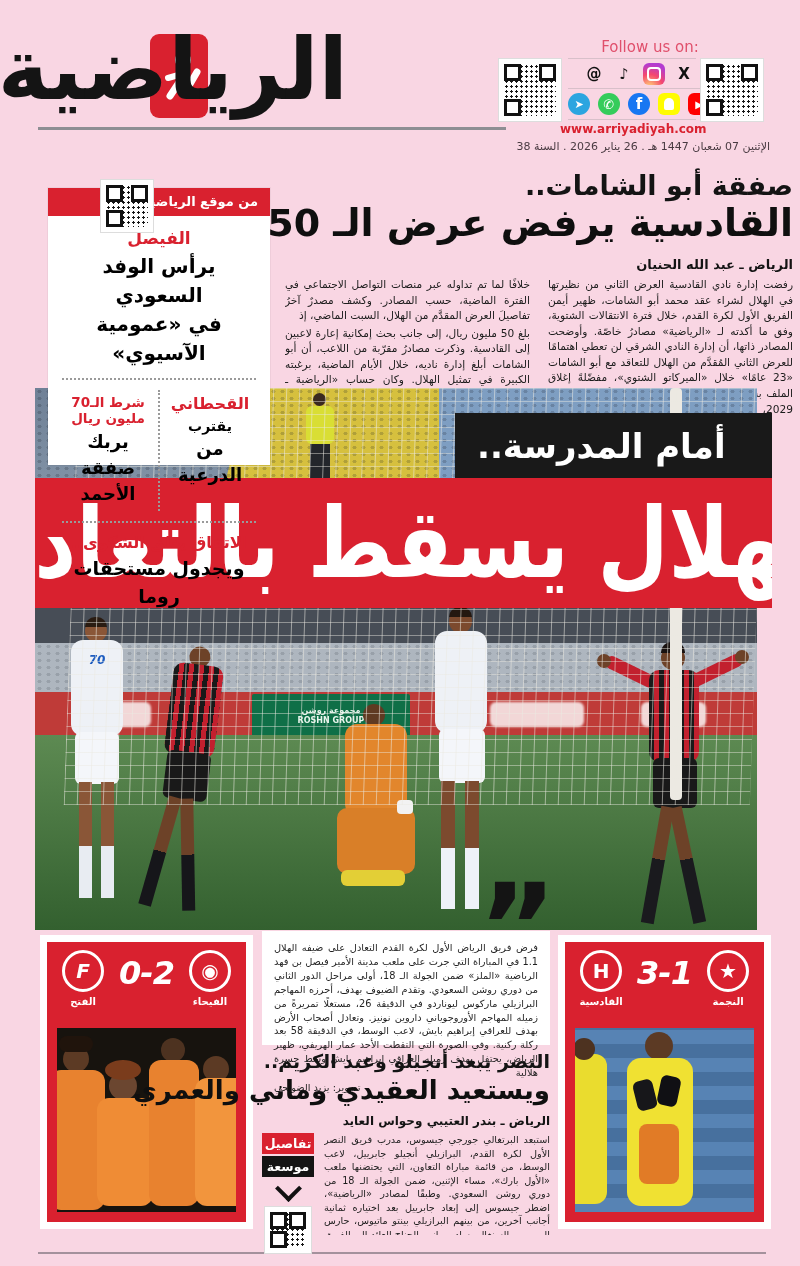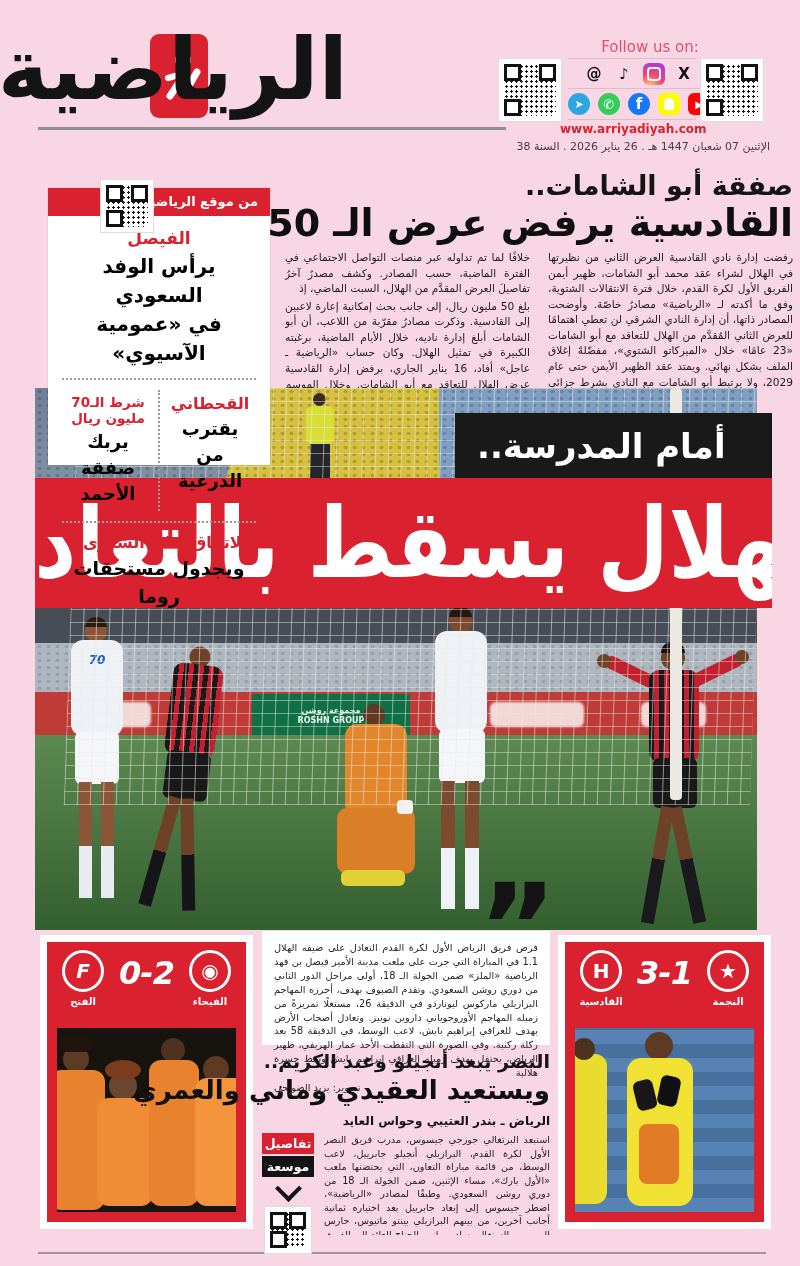--- a/index.html
+++ b/index.html
@@ -155,21 +155,21 @@
       <div style="padding:12px 10px 8px;">
         <div>
           <div class="side-kicker rtl" style="font-size:17px;">الفيصل</div>
           <div class="side-line rtl" style="font-size:20px;margin-top:4px;">يرأس الوفد السعودي</div>
           <div class="side-line rtl" style="font-size:20px;">في «عمومية الآسيوي»</div>
         </div>
         <div class="dotted-h" style="margin:10px 4px;"></div>
         <div class="side-cols">
           <div class="side-col first">
             <div class="side-kicker rtl" style="font-size:16px;">القحطاني</div>
-            <div class="side-line rtl" style="font-size:18px;margin-top:3px;">يقترب</div>
+            <div class="side-line rtl" style="font-size:14px;margin-top:3px;">يقترب</div>
             <div class="side-line rtl" style="font-size:18px;">من الدرعية</div>
           </div>
           <div class="side-col">
             <div class="side-kicker rtl" style="font-size:13.5px;">شرط الـ70 مليون ريال</div>
             <div class="side-line rtl" style="font-size:18px;margin-top:3px;">يربك</div>
             <div class="side-line rtl" style="font-size:18px;">صفقة الأحمد</div>
           </div>
         </div>
         <div class="dotted-h" style="margin:10px 4px;"></div>
         <div>
@@ -181,20 +181,21 @@
     <div class="abs qr" style="left:52px;top:-9px;width:54px;height:54px;z-index:7;">
         <div class="px">
           <i class="eye"></i>
         </div>
       </div>
   </div>
 
   <div class="abs rtl" style="left:285px;top:170px;width:508px;">
     <div class="lead-kicker">صفقة أبو الشامات..</div>
     <div class="lead-headline">القادسية يرفض عرض الـ 50 مليونا</div>
+    <div class="byline" style="margin-top:12px;">الرياض ـ عبد الله الحنيان</div>
     <div class="lead-body" style="margin-top:5px;height:152px;">
       <p>رفضت إدارة نادي القادسية العرض الثاني من نظيرتها في الهلال لشراء عقد محمد أبو الشامات، ظهير أيمن الفريق الأول لكرة القدم، خلال فترة الانتقالات الشتوية، وفق ما أكدته لـ «الرياضية» مصادرُ خاصّة. وأوضحت المصادر ذاتها، أن إدارة النادي الشرقي لن تعطي اهتمامًا للعرض الثاني المُقدَّم من الهلال للتعاقد مع أبو الشامات «23 عامًا» خلال «الميركاتو الشتوي»، مفضّلةً إغلاق الملف بشكل نهائي. ويمتد عقد الظهير الأيمن حتى عام 2029، ولا يرتبط أبو الشامات مع النادي بشرط جزائي خلافًا لما تم تداوله عبر منصات التواصل الاجتماعي في الفترة الماضية، حسب المصادر. وكشف مصدرٌ آخرُ تفاصيلَ العرض المقدَّم من الهلال، السبت الماضي، إذ</p>
       <p>بلغ 50 مليون ريال، إلى جانب بحث إمكانية إعارة لاعبين إلى القادسية. وذكرت مصادرُ مقرّبة من اللاعب، أن أبو الشامات أبلغ إدارة ناديه، خلال الأيام الماضية، برغبته الكبيرة في تمثيل الهلال. وكان حساب «الرياضية ـ عاجل» أفاد، 16 يناير الجاري، برفض إدارة القادسية عرض الهلال للتعاقد مع أبو الشامات. وخلال الموسم الجاري، خاض اللاعب 19 مباراةً بإجمالي 1.523 دقيقةً، وسجل هدفًا واحدًا، وقدّم خمس تمريرات حاسمة، حسبَ موقع «ترانسفير ماركت». ويواصل الهلال سعيه لتعزيز مركز الظهير الأيمن، إذ كشفت مصادر «الرياضية»، الثلاثاء الماضي، عن أن النادي وضع سعود عبد الحميد خيارًا أوّل في فترة الانتقالات الشتوية، مع راضي العتيبي بوصفه مرشحًا ثانيًا.</p>
     </div>
   </div>
 
   <div class="abs photo" style="left:35px;top:388px;width:722px;height:542px;z-index:1;">
 
     <div class="ph" style="left:0;top:0;right:0;height:40%;background:linear-gradient(#6f8096,#97a8b8);"></div>
     <div class="ph" style="left:26%;top:0;width:32%;height:38%;background:#d6c03e;transform:skewX(-14deg);"></div>

